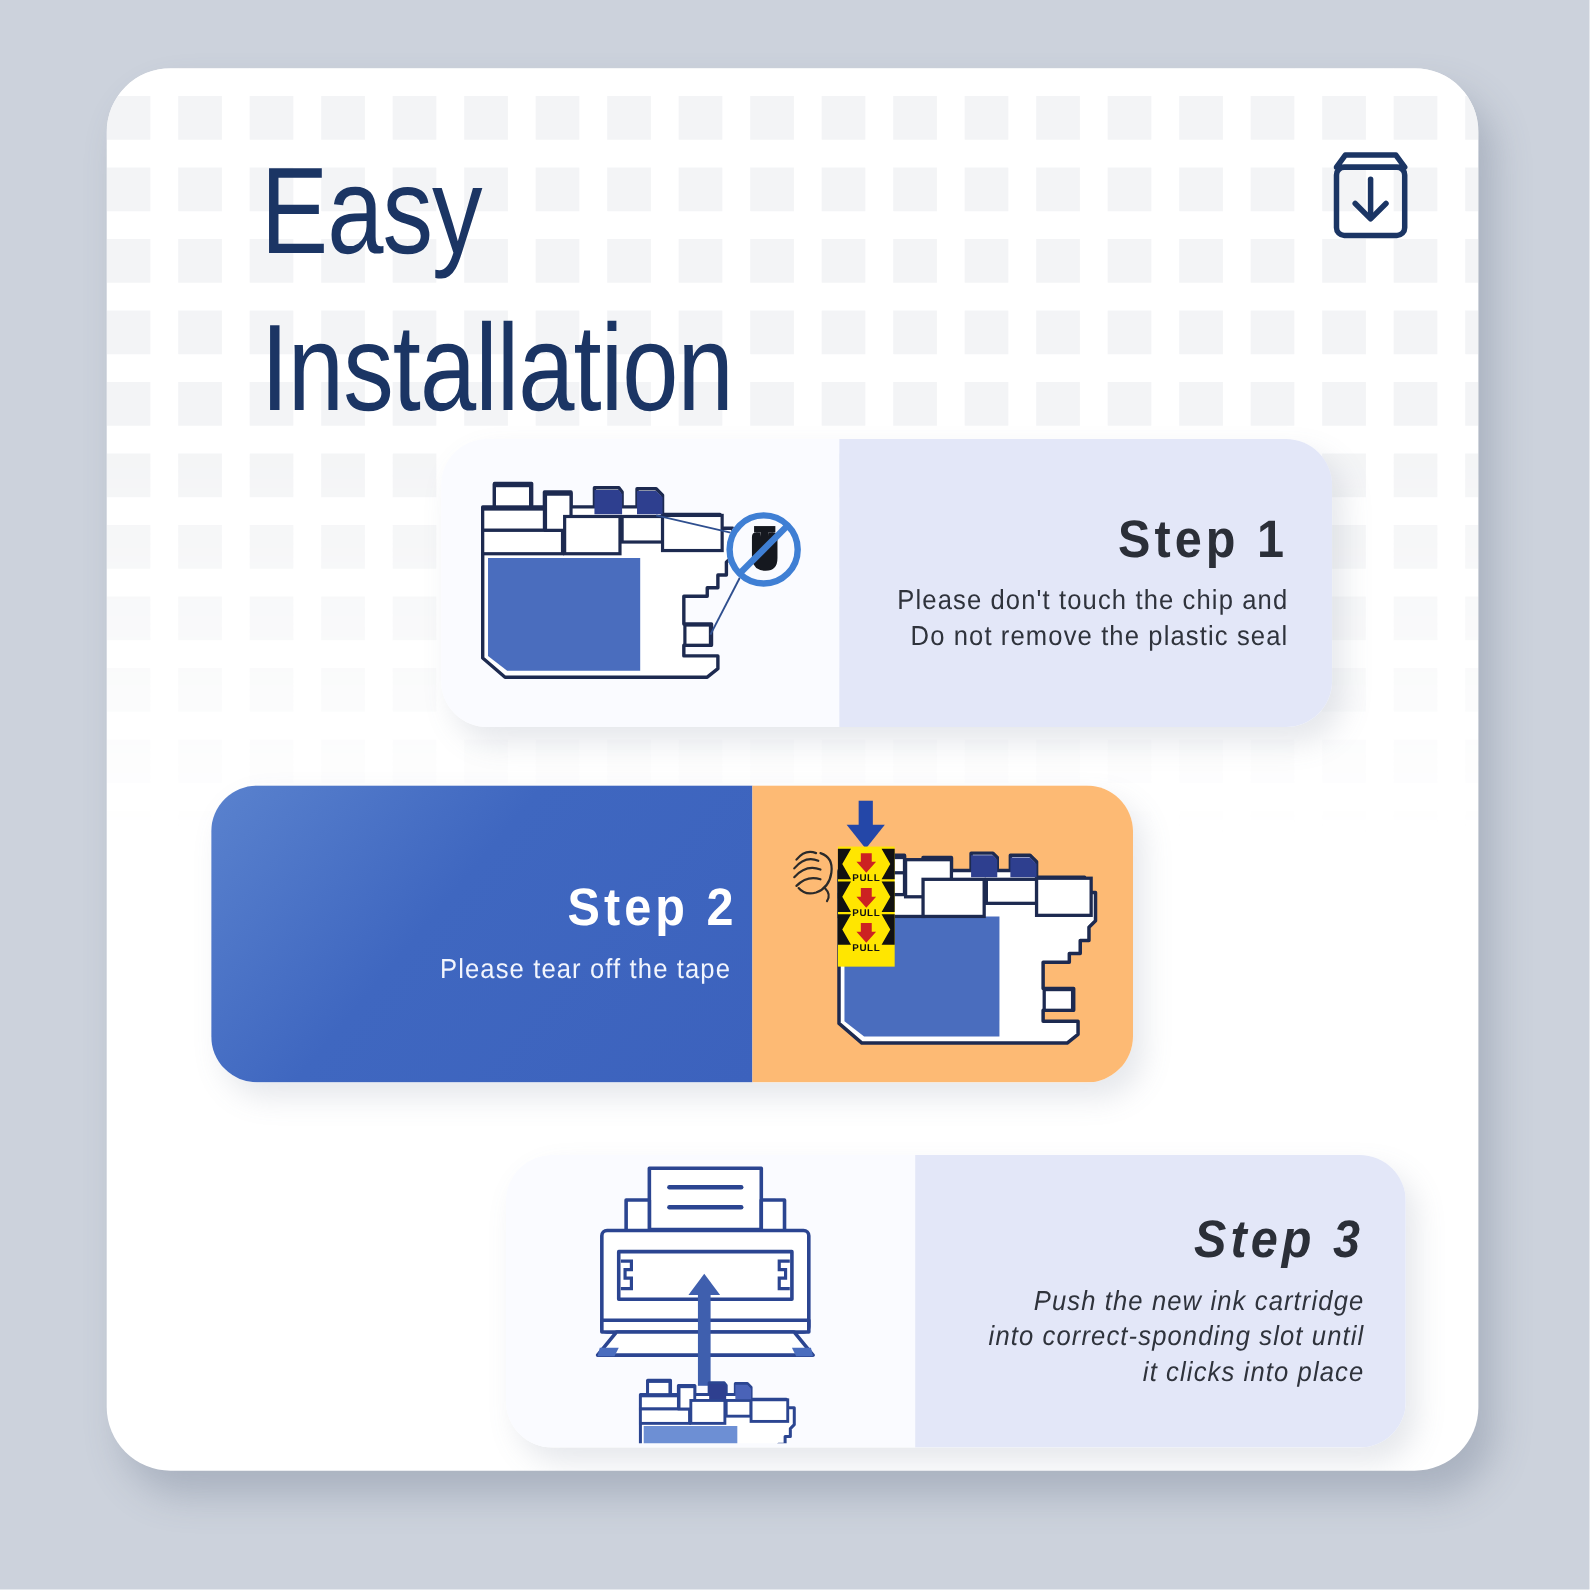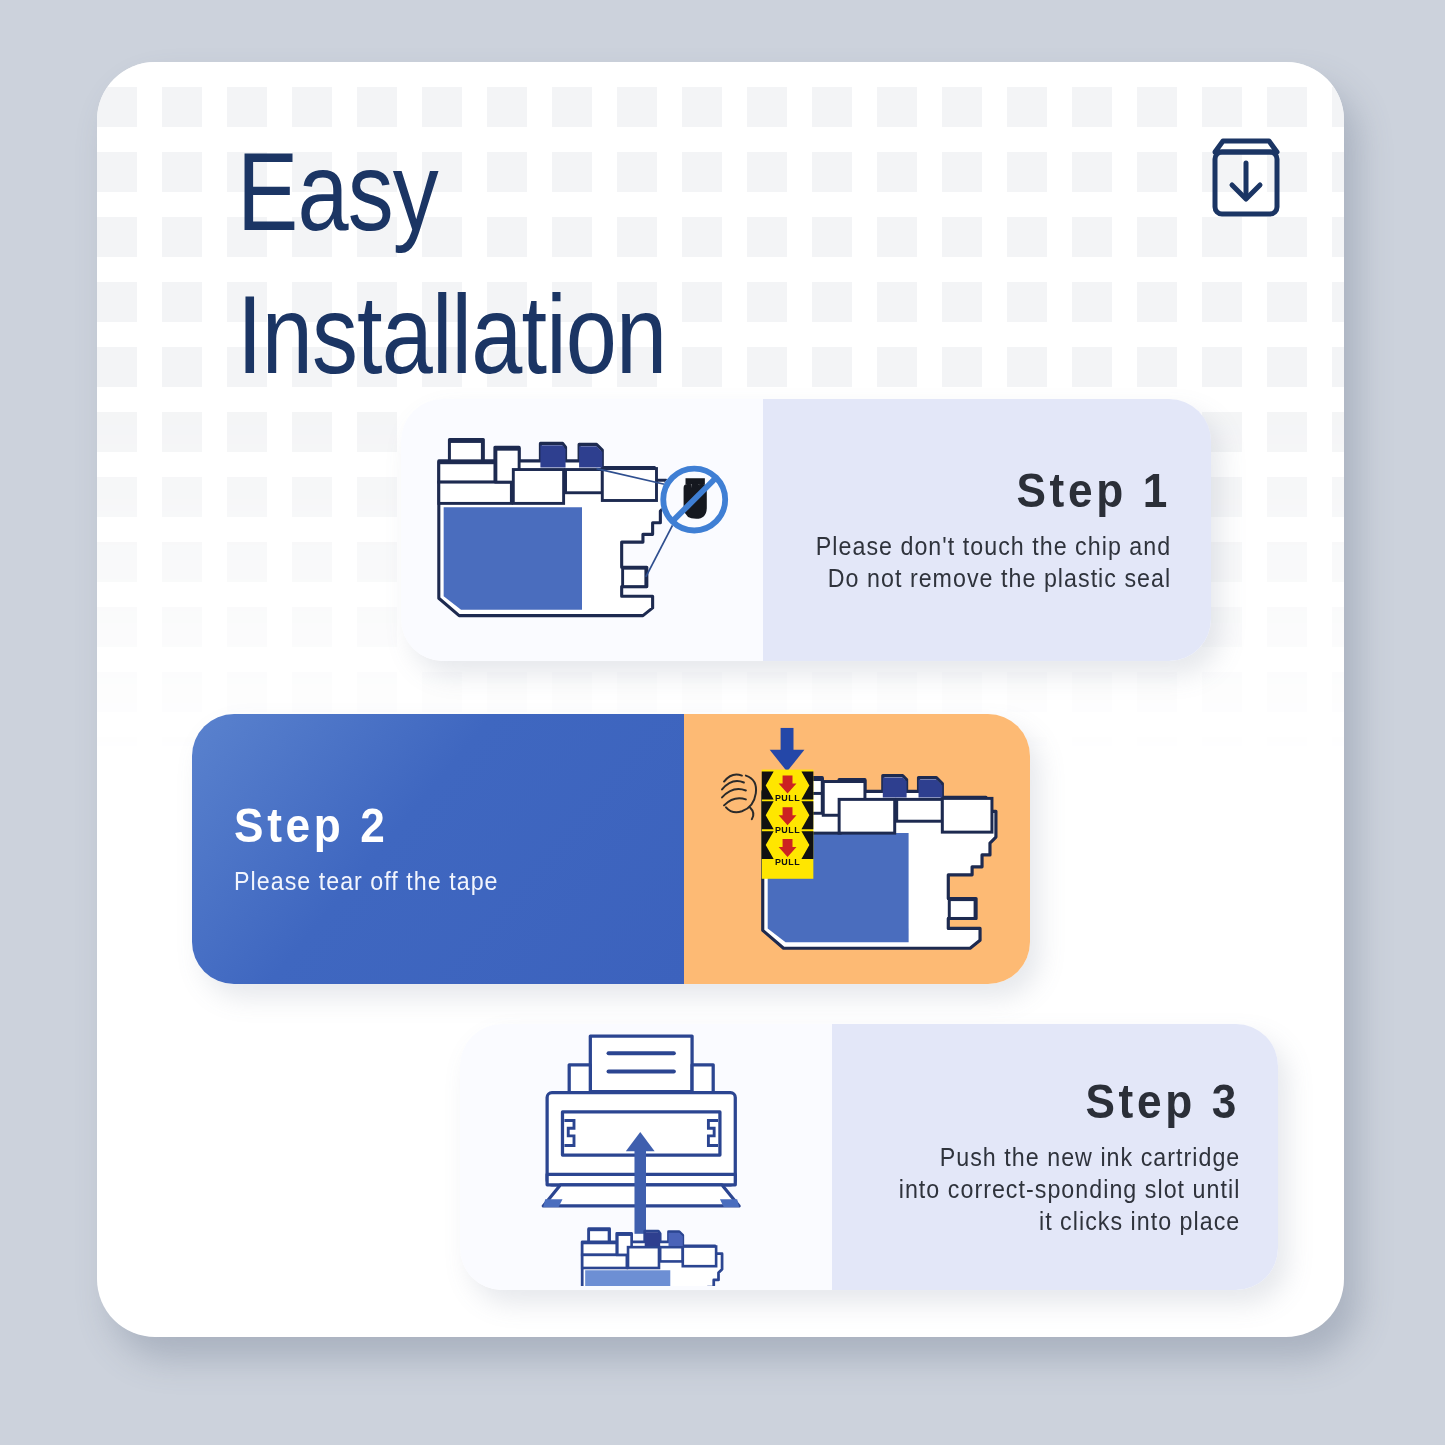--- a/index.html
+++ b/index.html
@@ -126,29 +126,29 @@
   #card1 .step-title { transform-origin: right center; }
   #card1 .step-desc  { transform-origin: right center; }
 
   
   #card2 { left: 95px; top: 652px; width: 838px; height: 270px; }
   #card2 .copy {
     order: 0;
     flex: 0 0 450px;
     background: linear-gradient(130deg, #5a82ce 0%, #3f67c0 42%, #3c62bd 100%);
     padding: 0 0 0 42px;
-    align-items: flex-start;
+    align-items: flex-end;
     text-align: left;
   }
   #card2 .art { order: 1; flex: 1 1 auto; background: #fdba74; }
   #card2 .step-title { color: #ffffff; transform-origin: left center; }
   #card2 .step-desc  { color: #f2f5fd; transform-origin: left center; }
 
   
-  #card3 { left: 363px; top: 962px; width: 818px; height: 266px; }
+  #card3 { left: 363px; top: 988px; width: 818px; height: 266px; font-style: italic; }
   #card3 .art  { width: 372px; }
   #card3 .copy { padding: 0 38px 0 0; align-items: flex-end; text-align: right; }
   #card3 .step-title { transform-origin: right center; }
   #card3 .step-desc  { transform-origin: right center; }
 
   svg { display: block; }
 </style>
 </head>
 <body>
 

